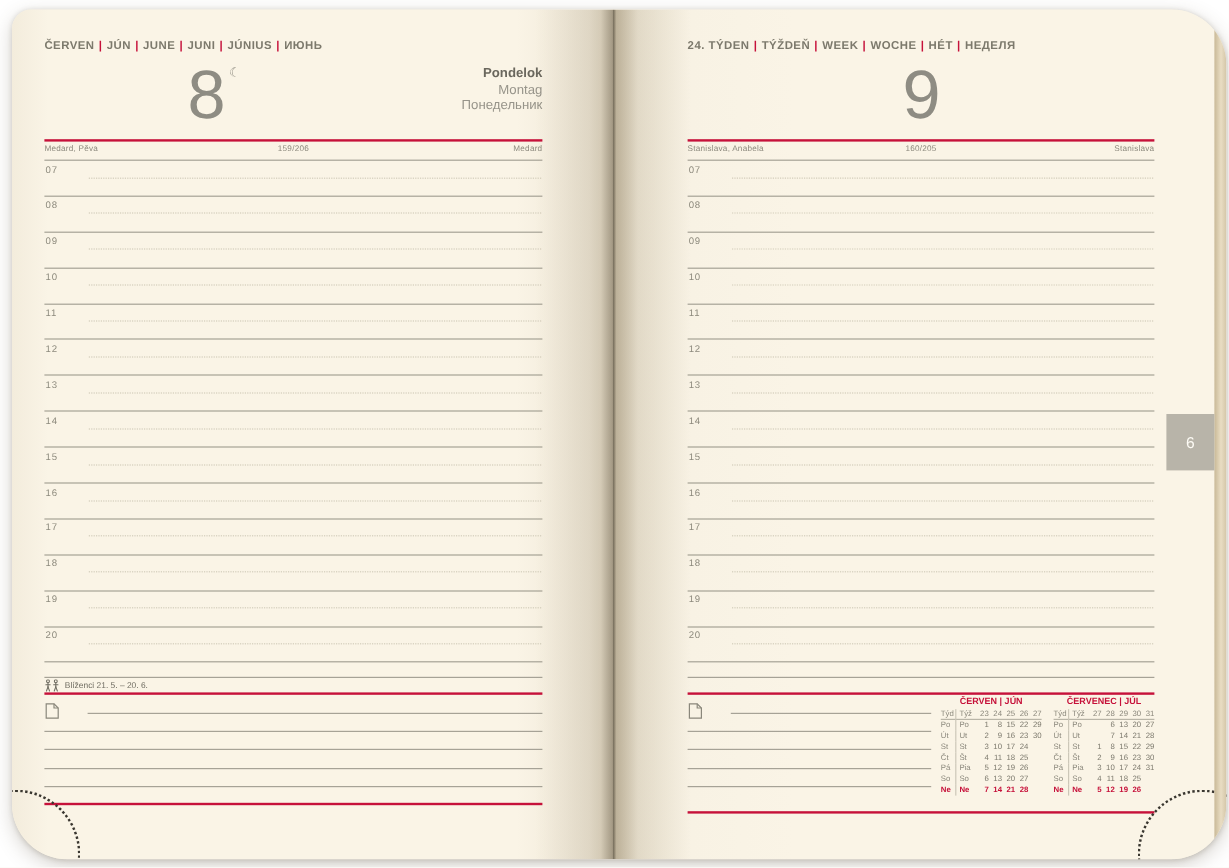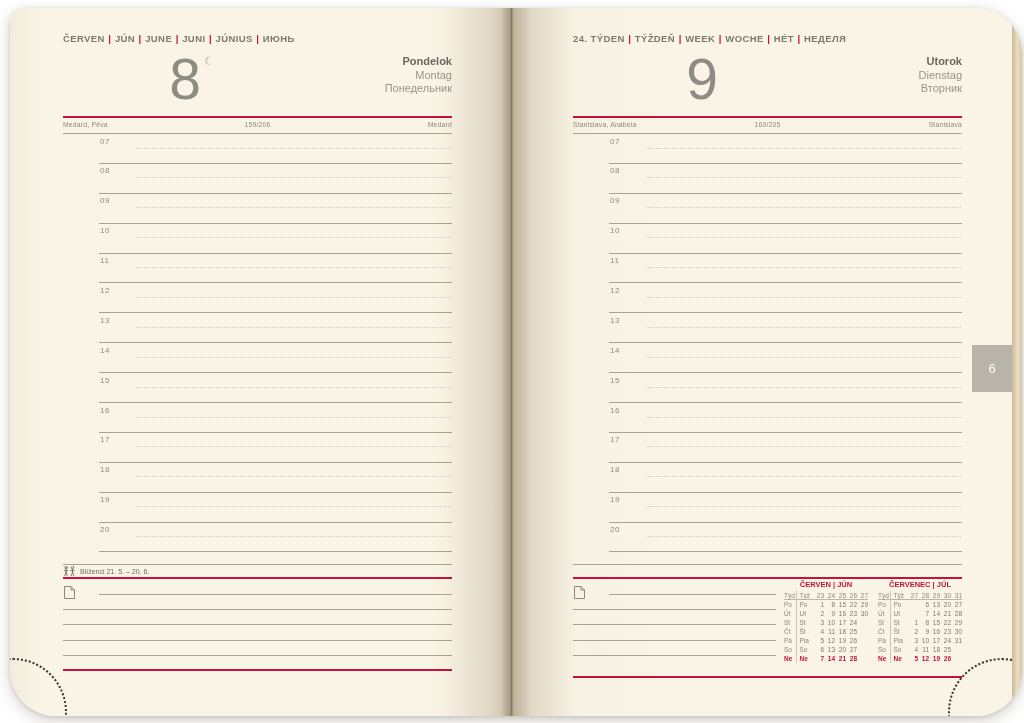--- a/index.html
+++ b/index.html
@@ -27,21 +27,21 @@
     background: linear-gradient(90deg, rgba(100,88,62,0) 0%, rgba(100,88,62,0.14) 42%,
       rgba(70,60,40,0.38) 49.5%, rgba(45,38,24,0.55) 50.2%, rgba(100,88,62,0.25) 52%,
       rgba(100,88,62,0.08) 66%, rgba(100,88,62,0) 100%);
   }
   .fore-edge {
     position: absolute; right: 0; top: 0; bottom: 0; width: 10px;
     background: linear-gradient(90deg, #c9b997, #e9ddc3 55%, #d4c6a8);
   }
 
   .content { position: relative; height: 100%; padding-top: 25px; }
-  .page-left  .content { padding-left: 53px; padding-right: 59px; }
+  .page-left  .content { padding-left: 27px; padding-right: 59px; }
   .page-right .content { padding-left: 62px; padding-right: 50px; }
 
   .mini-header { height: 13px; font-size: 9.5px; font-weight: 700; letter-spacing: 0.4px; color: #7c796c; white-space: nowrap; }
   .mini-header.right { text-align: left; }
   .mh-pipe { color: #c6113a; margin: 0 3.5px; }
   .mh-item:last-child .mh-pipe { display: none; }
 
   .day-block { margin-top: 7px; height: 57px; display: flex; }
   .day-names { width: 132px; font-size: 11px; line-height: 13.5px; color: #97948a; padding-top: 2px; }
   .day-names .dn:first-child { font-weight: 700; color: #6a675d; }
@@ -49,21 +49,21 @@
   .day-center { flex: 1; text-align: center; position: relative; }
   .big-num { font-size: 57px; line-height: 53px; color: #8e8c83; letter-spacing: -1px; }
   .moon { font-size: 11px; color: #9b988d; vertical-align: 34px; margin-left: 4px; }
 
   .red-rule { height: 2px; background: #c6113a; margin-top: 6px; }
   .nameday-row { position: relative; height: 13px; display: flex; align-items: center; font-size: 6.8px; color: #8c897d; letter-spacing: 0.2px; }
   .nd-center { position: absolute; left: 50%; transform: translateX(-50%); }
   .nd-right { margin-left: auto; }
 
   .hours { margin-top: 2px; border-top: 1px solid #a6a296; }
-  .hour-slot { position: relative; height: 29.9px; border-bottom: 1px solid #a6a296; margin-left: 36px; }
+  .hour-slot { position: relative; height: 29.9px; border-bottom: 1px solid #a6a296; }
   .hour-label { position: absolute; left: 1px; top: 2.5px; font-size: 8px; letter-spacing: 0.6px; color: #8d8a7d; }
   .half-line { position: absolute; left: 37px; right: 1px; top: 13.5px; border-top: 1px dotted #d2ccba; }
 
   .extra-row { height: 13px; border-bottom: 1px solid #a6a296; }
   .zodiac-row { position: relative; height: 13.5px; border-bottom: 2px solid #c6113a; font-size: 7px; color: #6f6c61; display: flex; align-items: center; gap: 4px; padding-top: 1px; }
 
   .notes { position: relative; border-bottom: 2px solid #c6113a; }
   .note-icon { position: absolute; left: 0; top: 6px; }
   .nl { border-bottom: 1px solid #a6a296; }
   .nl.first { height: 16px; margin-left: 36px; }
@@ -223,26 +223,20 @@
     <div class="page page-right">
       <div class="content">
         <div class="mini-header right">
           
         <span class="mh-item"><span class="mh-text">24. TÝDEN</span><span class="mh-pipe">|</span></span><span class="mh-item"><span class="mh-text">TÝŽDEŇ</span><span class="mh-pipe">|</span></span><span class="mh-item"><span class="mh-text">WEEK</span><span class="mh-pipe">|</span></span><span class="mh-item"><span class="mh-text">WOCHE</span><span class="mh-pipe">|</span></span><span class="mh-item"><span class="mh-text">HÉT</span><span class="mh-pipe">|</span></span><span class="mh-item"><span class="mh-text">НЕДЕЛЯ</span></span></div>
 
         <div class="day-block">
           <div class="day-center">
             <span class="big-num">9</span>
           </div>
-          <div class="day-names right">
-
-          <div class="dn">Utorok</div>
-              <div class="dn">Dienstag</div>
-              <div class="dn">Вторник</div>
-            </div>
         </div>
 
         <div class="red-rule"></div>
         <div class="nameday-row">
           <span>Stanislava, Anabela</span>
           <span class="nd-center">160/205</span>
           <span class="nd-right">Stanislava</span>
         </div>
 
         <div class="hours">

